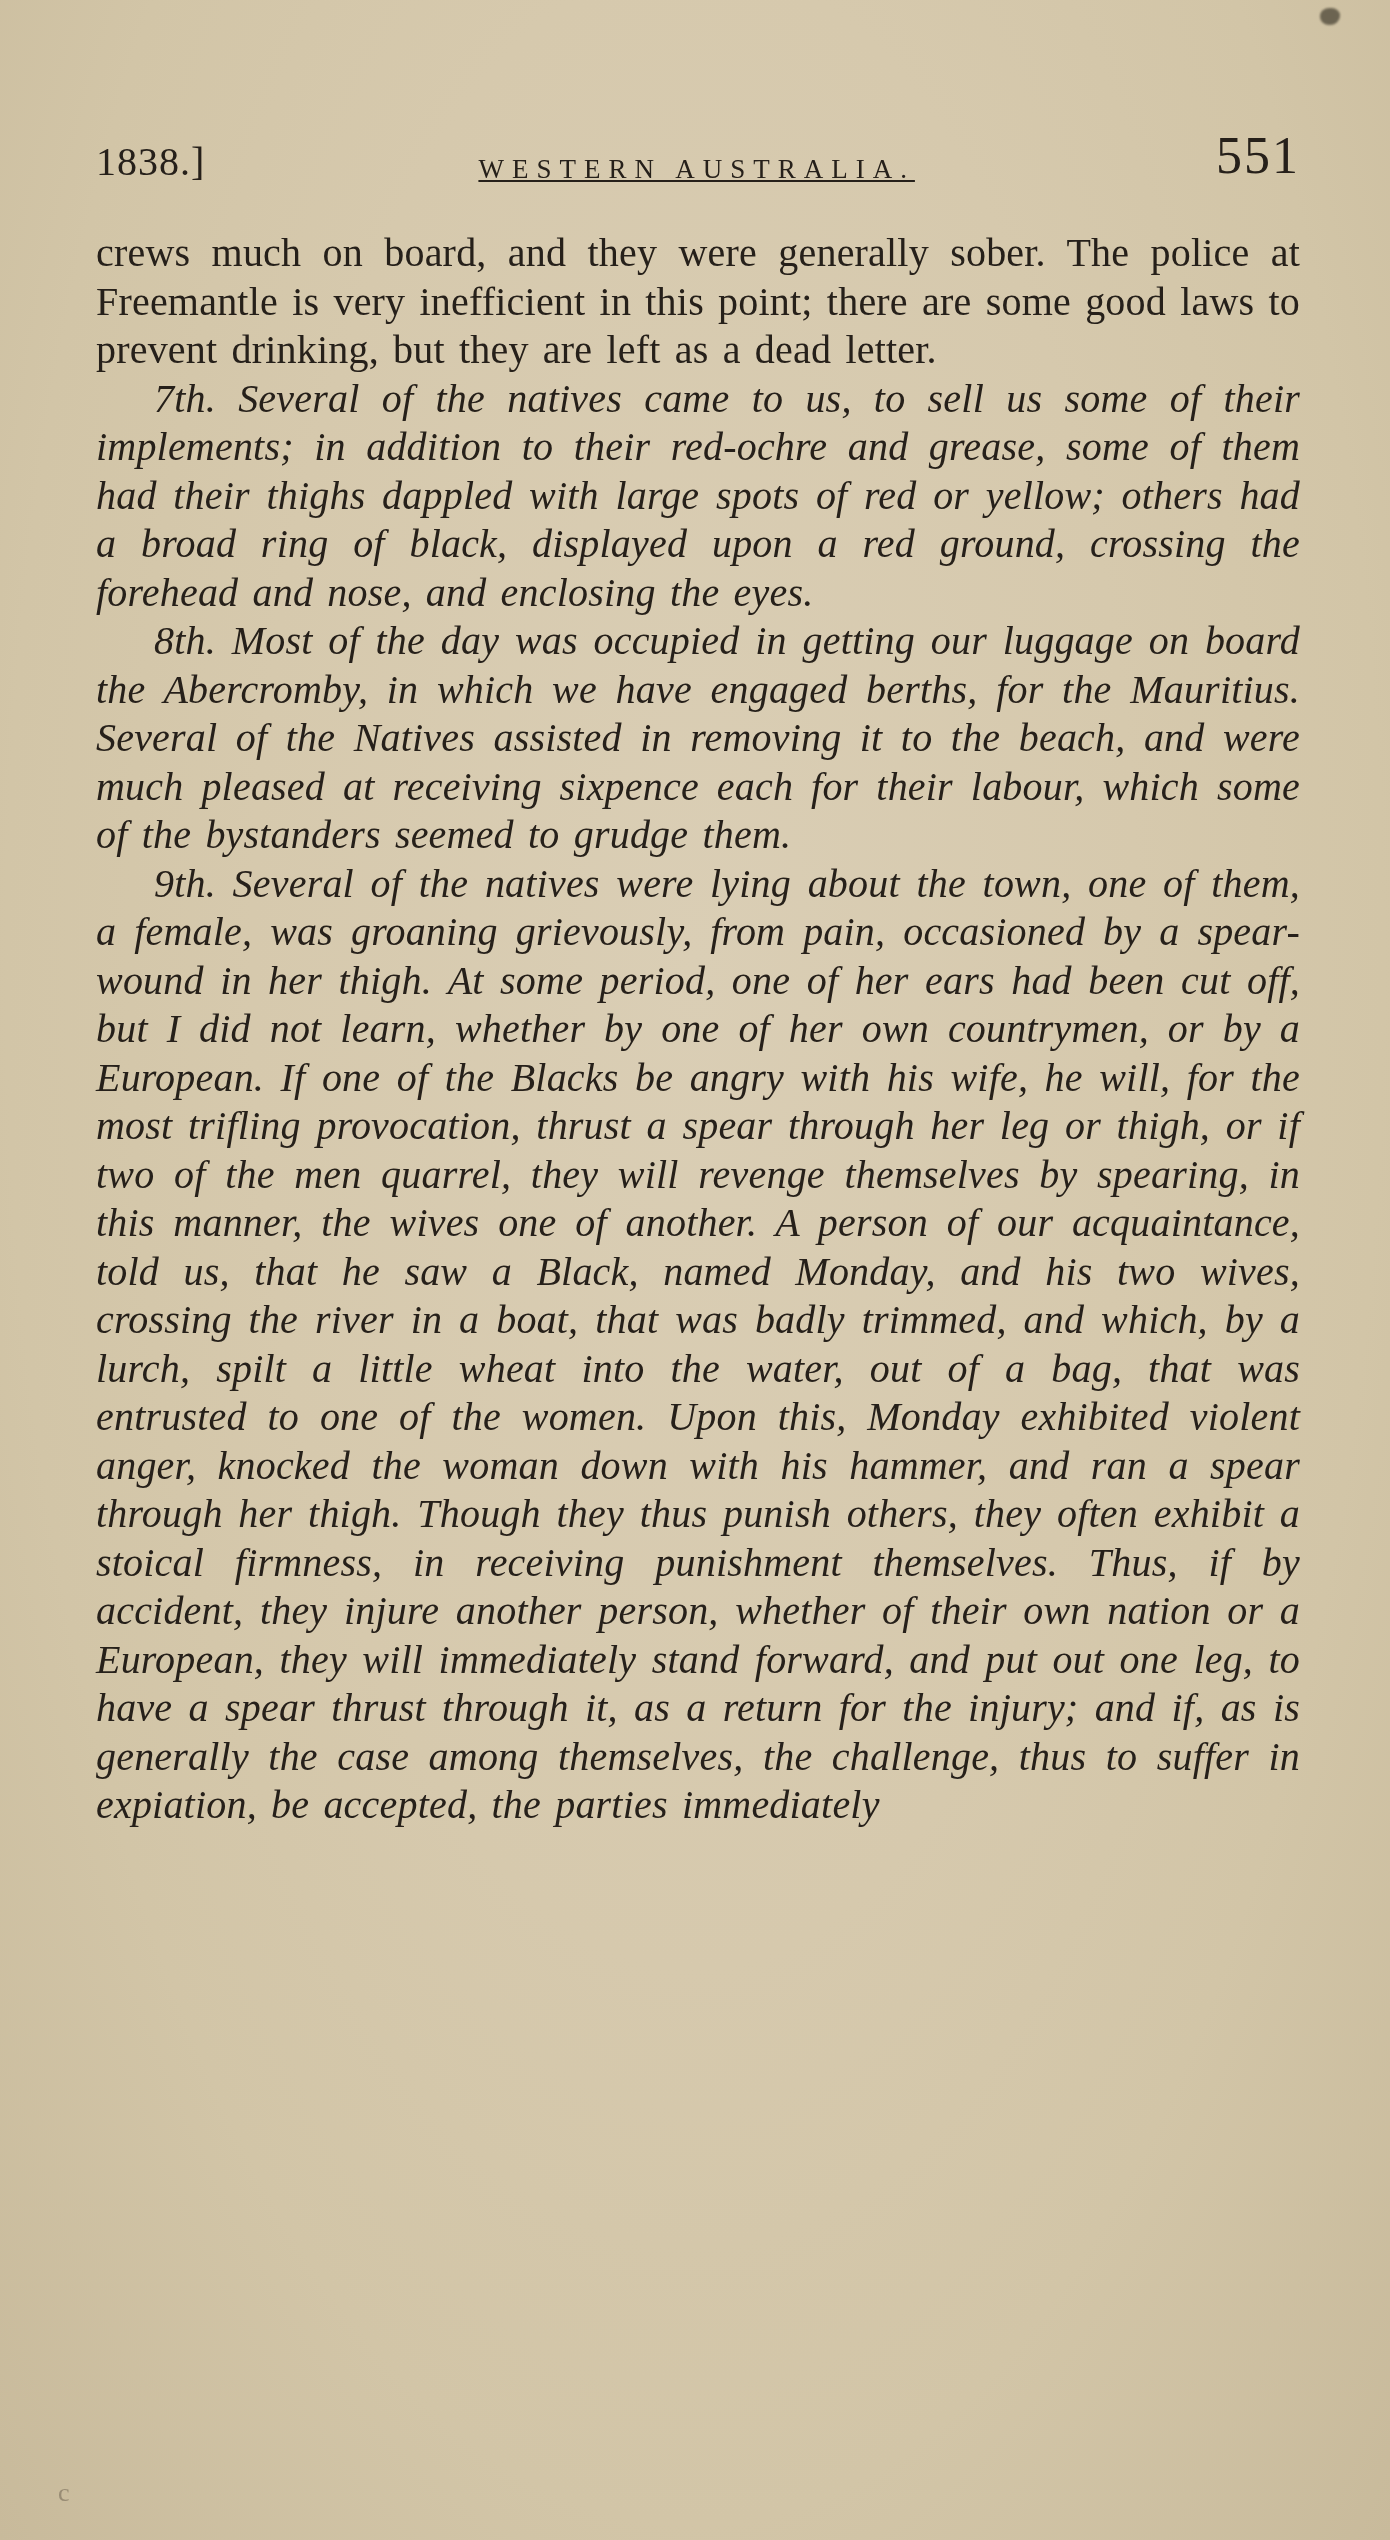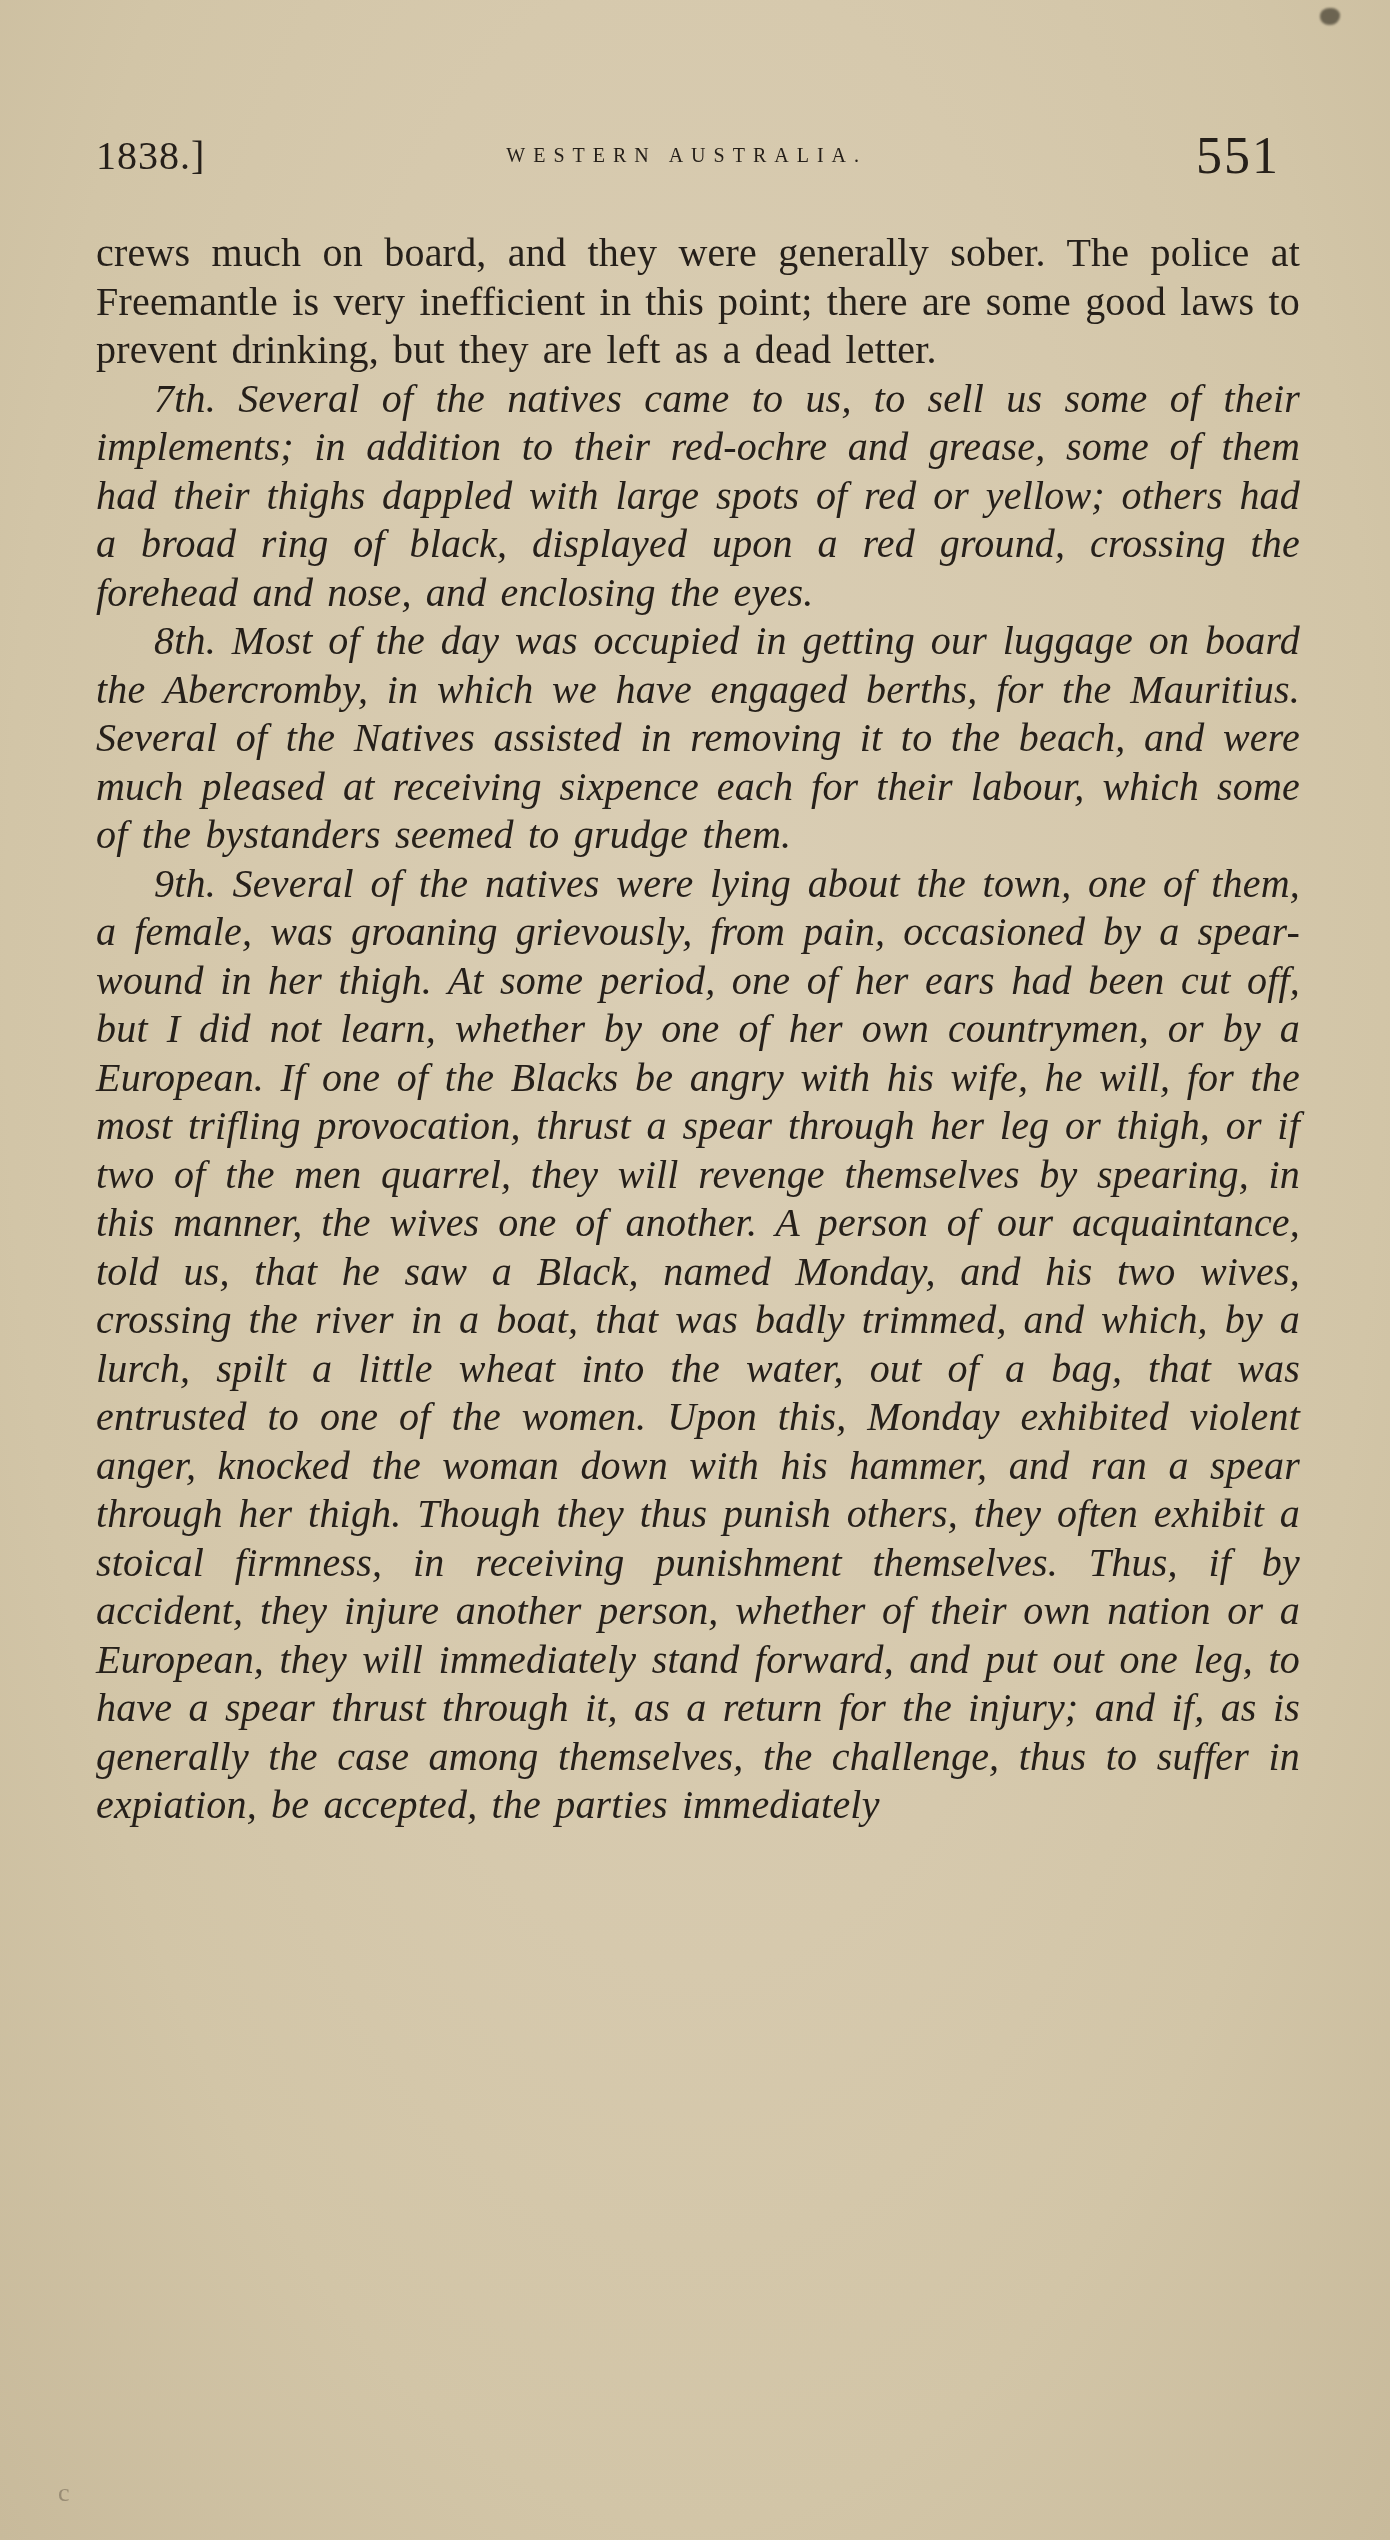--- a/index.html
+++ b/index.html
@@ -15,31 +15,32 @@
     color: #26201a;
   }
   .page {
     position: absolute;
     inset: 0;
     padding: 126px 90px 0 96px;
   }
   .page-header {
     display: flex;
     justify-content: space-between;
-    align-items: center;
-    margin: 0 20px 44px 0;
+    align-items: flex-end;
+    margin: 0 0 44px 0;
   }
   .header-year {
     font-size: 40px;
     letter-spacing: 1px;
   }
   .running-title {
-    font-size: 20px;
+    font-size: 27px;
     letter-spacing: 8px;
     transform: translateX(-14px);
+    text-decoration: underline;
   }
   .page-number {
     font-size: 52px;
     letter-spacing: 2px;
   }
   .body-text p {
     margin: 0;
     font-size: 40px;
     line-height: 48.5px;
     text-align: justify;

